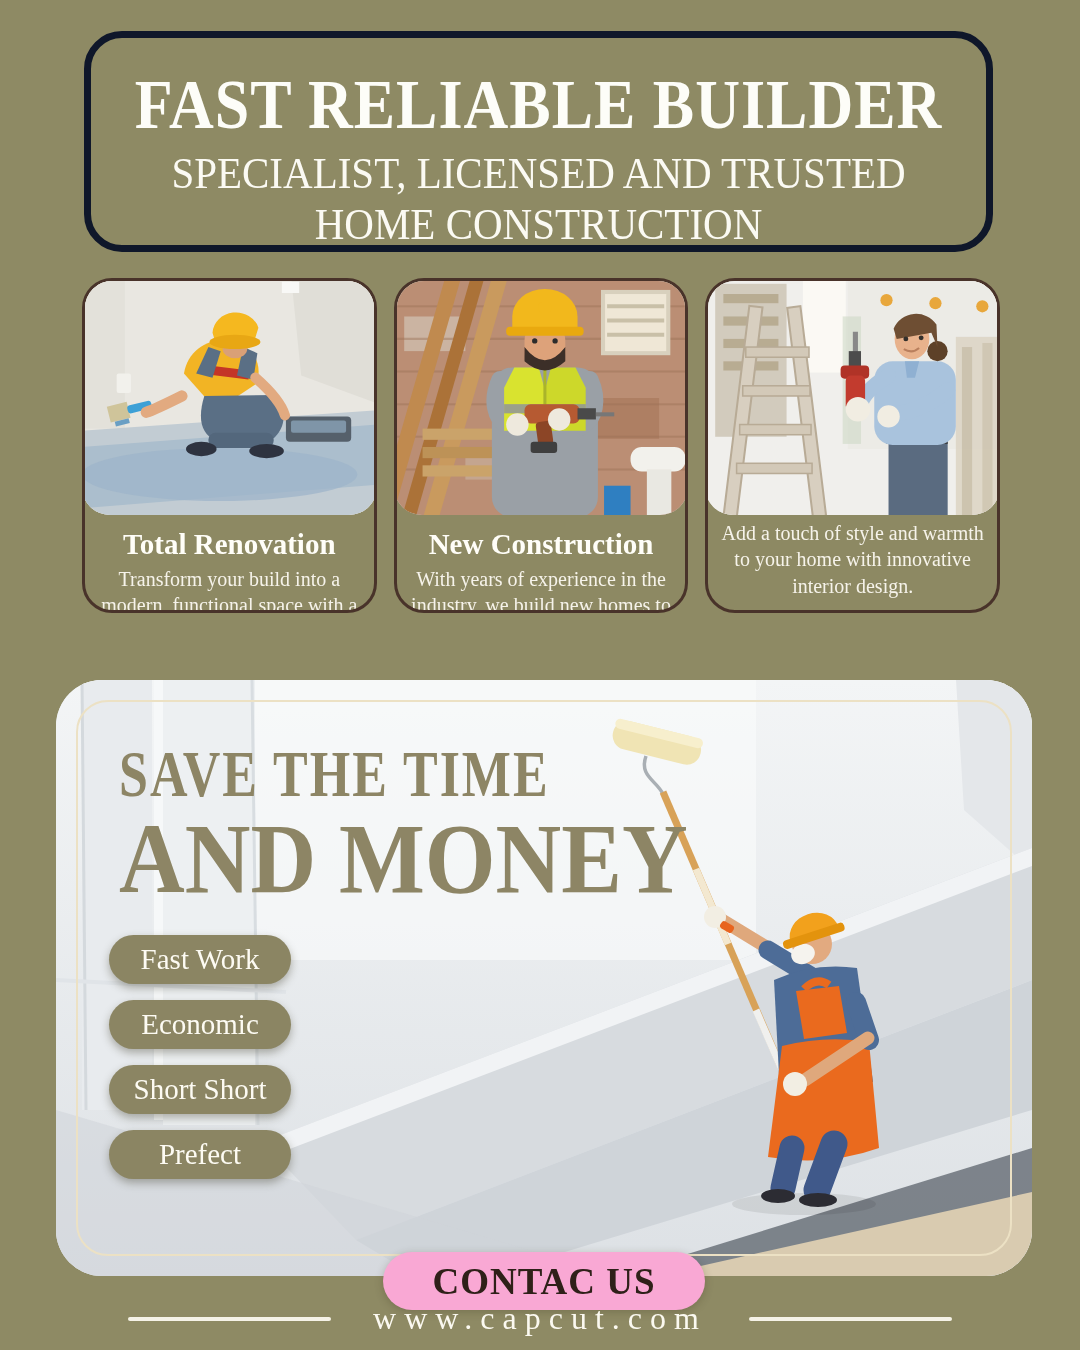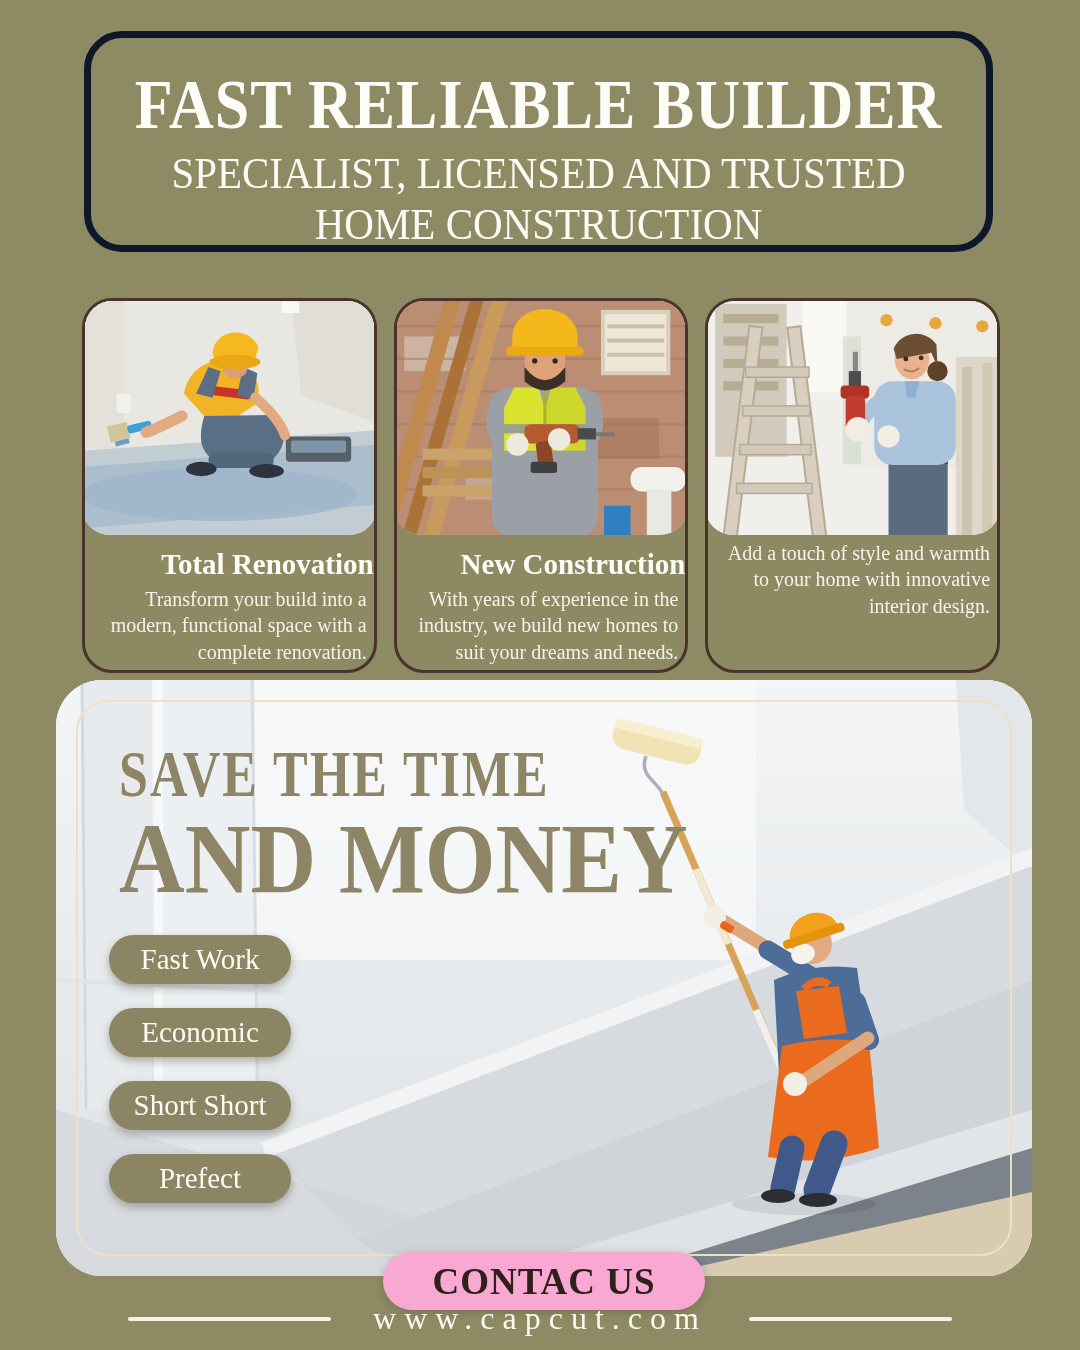--- a/index.html
+++ b/index.html
@@ -9,36 +9,36 @@
   
   .header-box{position:absolute;left:84px;top:31px;width:909px;height:221px;
       border:7px solid #0f172a;border-radius:38px;box-sizing:border-box;text-align:center;}
   .header-title{margin-top:26px;font-size:62px;font-weight:bold;letter-spacing:1px;color:#fdfdf8;
       transform:scaleY(1.14);transform-origin:center top;white-space:nowrap;}
   .header-sub{margin-top:14px;font-size:41px;line-height:1.17;color:#fbfaf3;
       transform:scaleY(1.06);transform-origin:center top;}
 
   
   .cards{position:absolute;left:82px;top:278px;width:918px;display:flex;gap:17px;}
-  .card{flex:1;height:375px;border:3px solid #49332a;border-radius:30px;box-sizing:border-box;
-      background:#8d8963;text-align:right;overflow:hidden;margin-top:20px;}
+  .card{flex:1;height:335px;border:3px solid #49332a;border-radius:30px;box-sizing:border-box;
+      background:#8d8963;text-align:center;overflow:hidden;}
   .card-photo{height:237px;margin:-3px -3px 0;border-radius:28px;overflow:hidden;background:#ddd;}
   .card-photo svg{display:block;width:100%;height:100%;}
   .card-title{margin-top:13px;font-size:29px;font-weight:bold;color:#fffef8;}
   .card-desc{margin-top:5px;padding:0 7px;font-size:20px;line-height:1.32;color:#f6f3ea;}
 
   
   .panel-wrap{position:absolute;left:56px;top:680px;width:976px;height:596px;}
   .panel{position:absolute;inset:0;border-radius:46px;overflow:hidden;background:#e3e6e9;}
   .panel svg.scene{position:absolute;inset:0;width:100%;height:100%;}
   .panel-inner-border{position:absolute;inset:20px;border:2px solid #ece1c4;border-radius:32px;}
   .headline{position:absolute;left:63px;top:62px;color:#8d8565;font-weight:bold;line-height:1;}
   .headline-1{font-size:52px;letter-spacing:2px;transform:scaleY(1.25);transform-origin:left top;white-space:nowrap;}
   .headline-2{margin-top:14px;font-size:91px;letter-spacing:0px;transform:scaleY(1.1);transform-origin:left top;white-space:nowrap;}
-  .pills{position:absolute;left:53px;top:255px;display:flex;flex-direction:column;gap:24px;}
+  .pills{position:absolute;left:53px;top:255px;display:flex;flex-direction:column;gap:16px;}
   .pill{width:182px;height:49px;background:#8b8563;border-radius:25px;display:flex;align-items:center;
       justify-content:center;font-size:29px;color:#fdfbf3;box-shadow:0 4px 9px rgba(50,45,25,.35);}
   .contact-btn{position:absolute;left:50%;top:572px;transform:translateX(-50%);width:322px;height:58px;
       background:#f9a8d4;border-radius:29px;display:flex;align-items:center;justify-content:center;
       font-size:37px;font-weight:bold;letter-spacing:1px;color:#2f2019;box-shadow:0 2px 8px rgba(50,45,25,.25);}
 
   
   .footer{position:absolute;left:0;top:1300px;width:100%;display:flex;align-items:center;
       justify-content:center;gap:42px;}
   .footer-line{width:203px;height:4px;background:#f5f2e7;border-radius:2px;}

